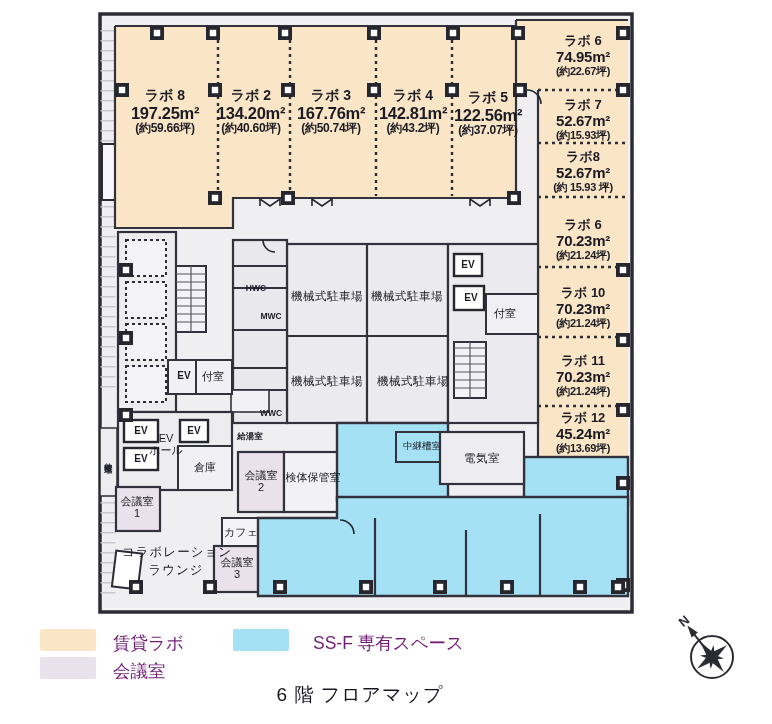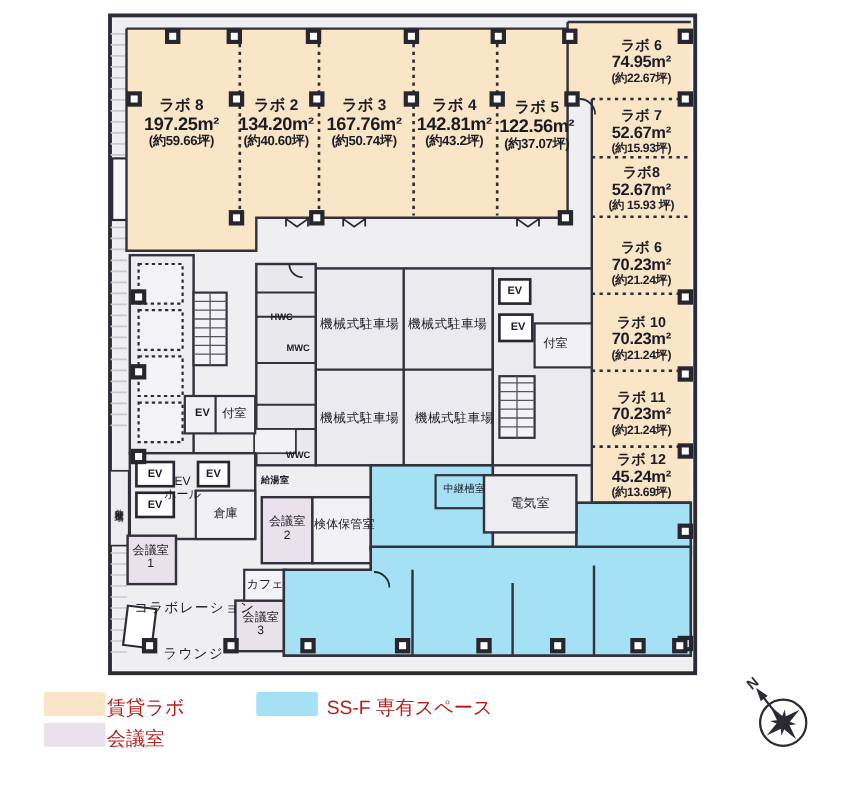--- a/index.html
+++ b/index.html
@@ -15,21 +15,21 @@
   .lab.sm .area{font-size:15px;}
   .lab.sm .tsubo{font-size:11px;}
   .room{font-size:11.5px;font-weight:500;letter-spacing:0.5px;text-align:center;}
   .room-s{font-size:11px;font-weight:500;}
   .evt{font-size:10px;font-weight:700;}
   .tiny8{font-size:8.5px;font-weight:600;margin-top:36px;}
   .relay{font-size:9.5px;font-weight:500;}
   .collab{font-size:12.5px;font-weight:500;letter-spacing:1px;}
   .vert{writing-mode:vertical-rl;text-orientation:upright;font-size:8.5px;font-weight:500;letter-spacing:1px;}
   .legend-swatch{position:absolute;width:56px;height:22px;border-radius:2px;}
-  .legend-label{position:absolute;font-size:17.5px;font-weight:500;color:#b91c1c;}
+  .legend-label{position:absolute;font-size:17.5px;font-weight:500;color:#701a75;margin-left:16px;}
   .title{position:absolute;transform:translateX(-50%);font-size:19px;font-weight:500;color:#15151f;letter-spacing:1px;}
   .north{position:absolute;transform:translate(-50%,-50%) rotate(-40deg);font-size:13px;font-weight:700;color:#2b2b33;}
 </style>
 </head>
 <body>
 
 <div class="stage">
 
   <svg class="plan-svg" width="772" height="724" viewBox="0 0 772 724">
     <defs>
@@ -273,27 +273,28 @@
   </div>
   <div class="lbl room-s" style="left:237px;top:568px">
     <div>会議室</div>
     <div>3</div>
   </div>
 
   <div class="lbl room-s" style="left:313px;top:477px">検体保管室</div>
   <div class="lbl relay" style="left:422px;top:446px">中継槽室</div>
   <div class="lbl room" style="left:482px;top:458px">電気室</div>
   <div class="lbl collab" style="left:177px;top:552px">コラボレーション</div>
-  <div class="lbl collab" style="left:176px;top:594px">ラウンジ</div>
+  <div class="lbl collab" style="left:176px;top:570px">ラウンジ</div>
   <div class="lbl room-s" style="left:241px;top:532px">カフェ</div>
   <div class="lbl vert" style="left:108px;top:458px">室外機置場</div>
 
   <div class="north" style="left:684px;top:621px">N</div>
 
   <div class="legend-swatch" style="left:40px;top:629px;background:var(--rental-lab,#FAE5C6)"></div>
   <div class="legend-label" style="left:97px;top:631px">賃貸ラボ</div>
   <div class="legend-swatch" style="left:40px;top:657px;background:var(--meeting-room,#E9E1EB)"></div>
   <div class="legend-label" style="left:97px;top:659px">会議室</div>
   <div class="legend-swatch" style="left:233px;top:629px;background:var(--ssf-space,#A5E1F5)"></div>
   <div class="legend-label" style="left:297px;top:631px">SS-F 専有スペース</div>
 
+  <div class="title" style="left:360px;top:682px">6 階 フロアマップ</div>
 
 </div>
 
 </body></html>

